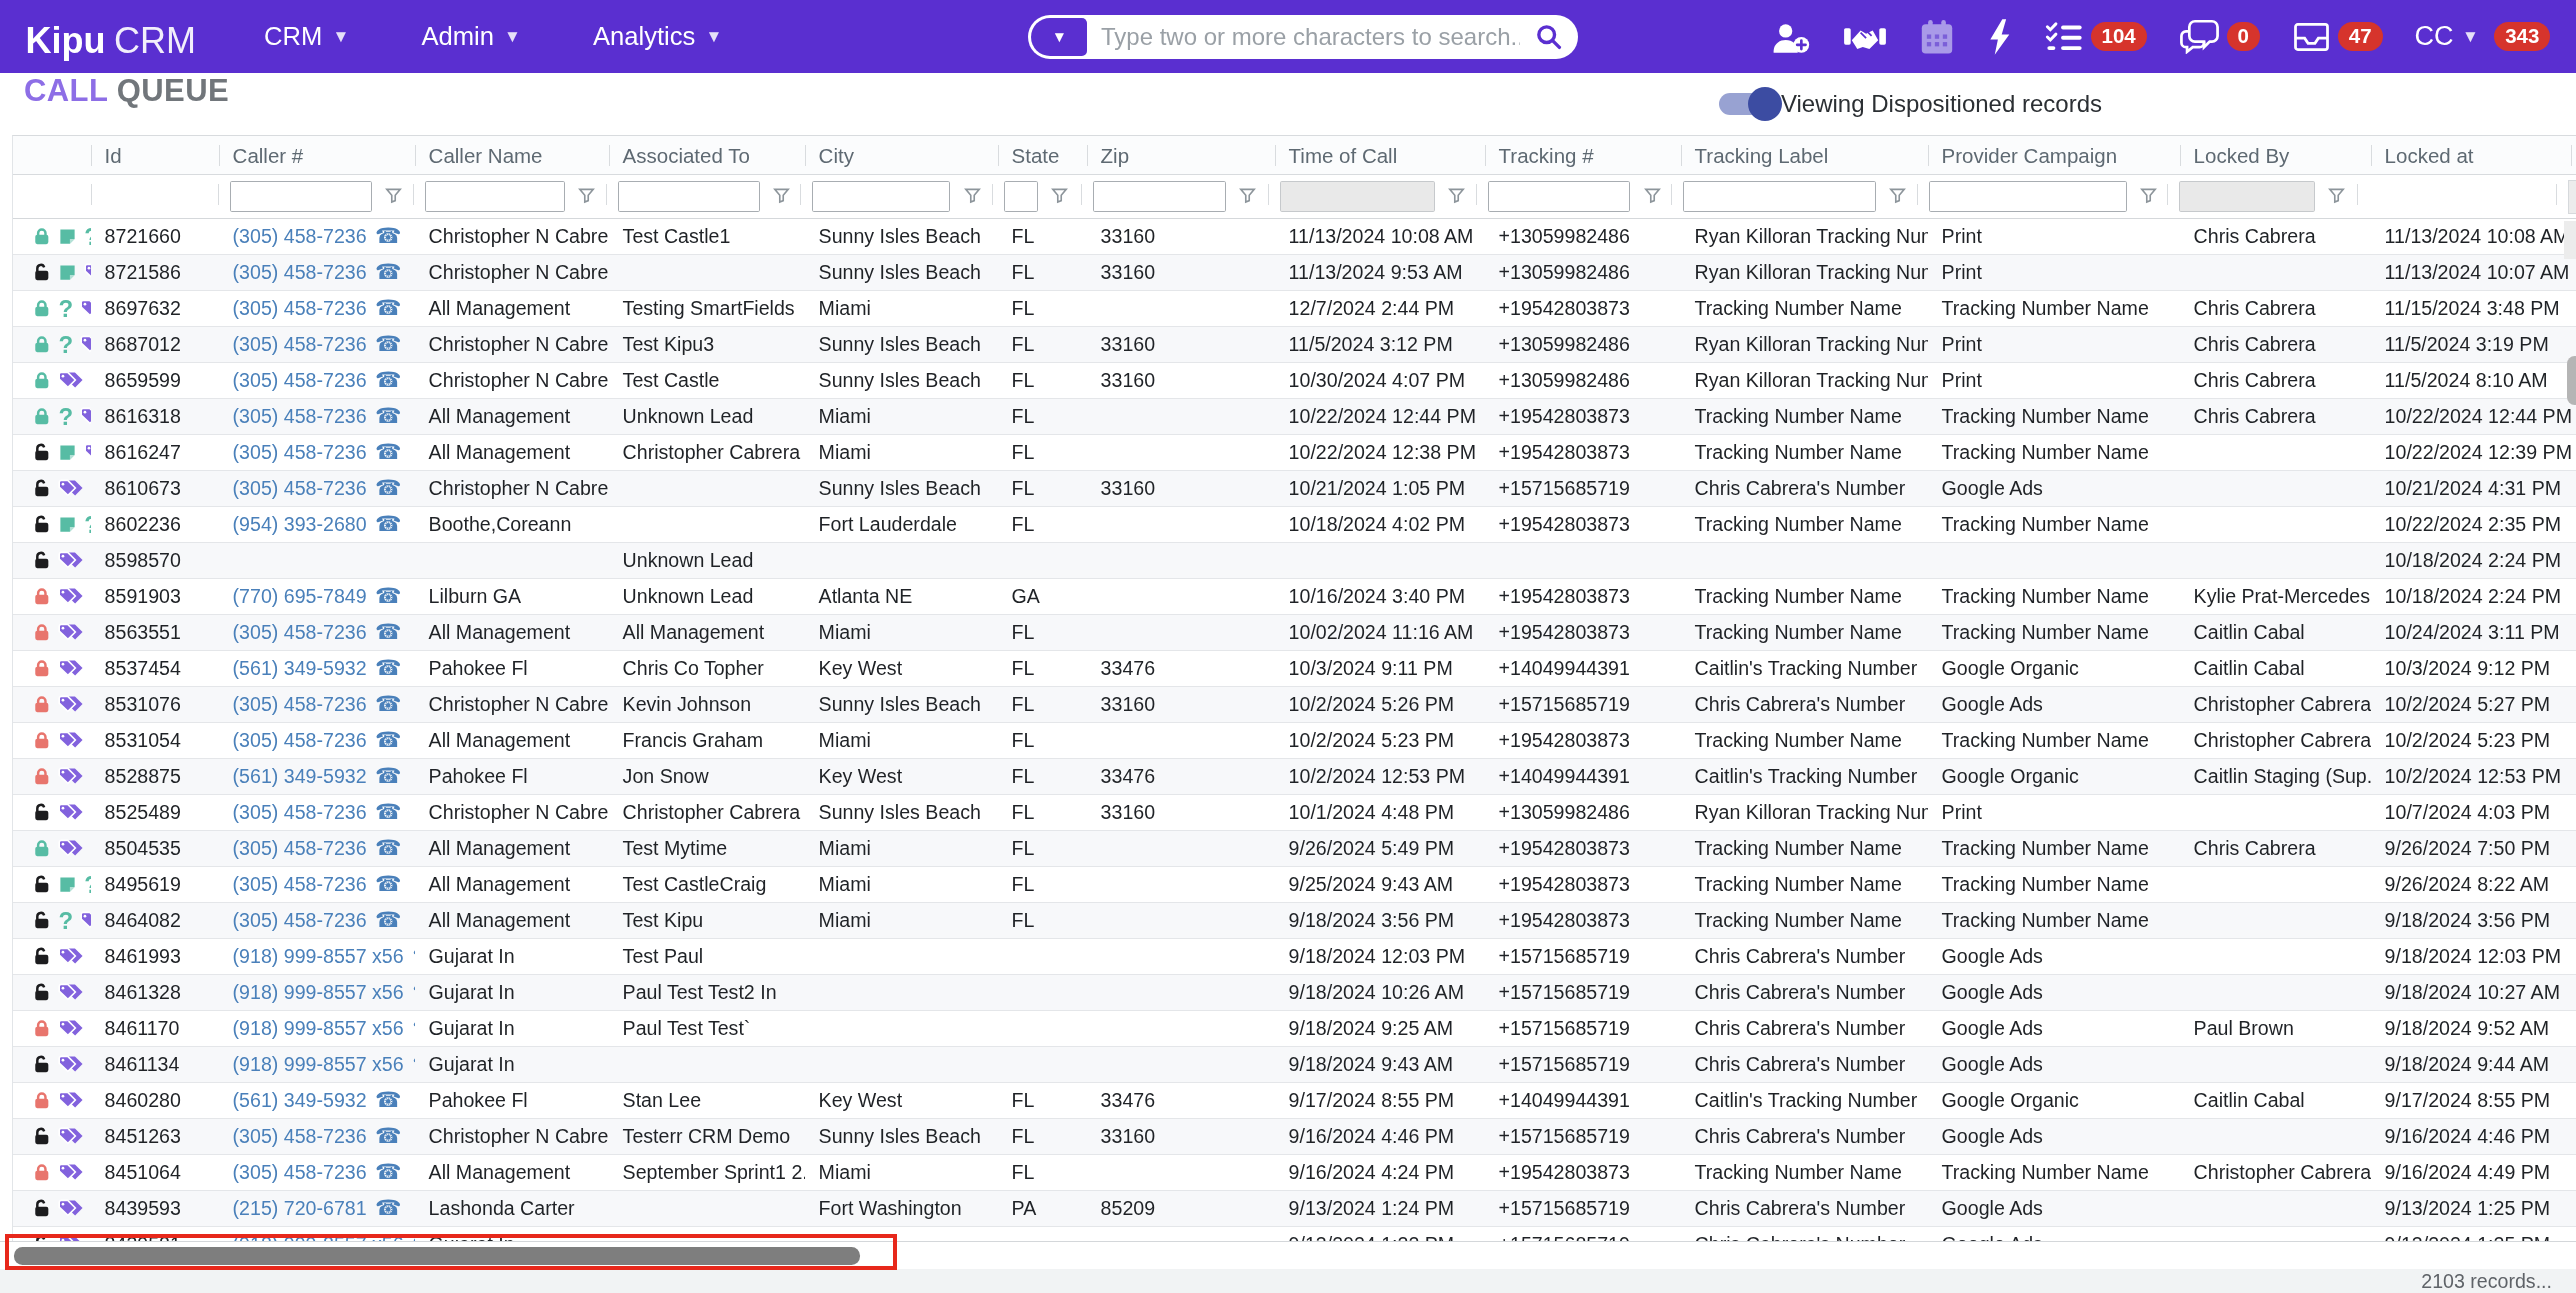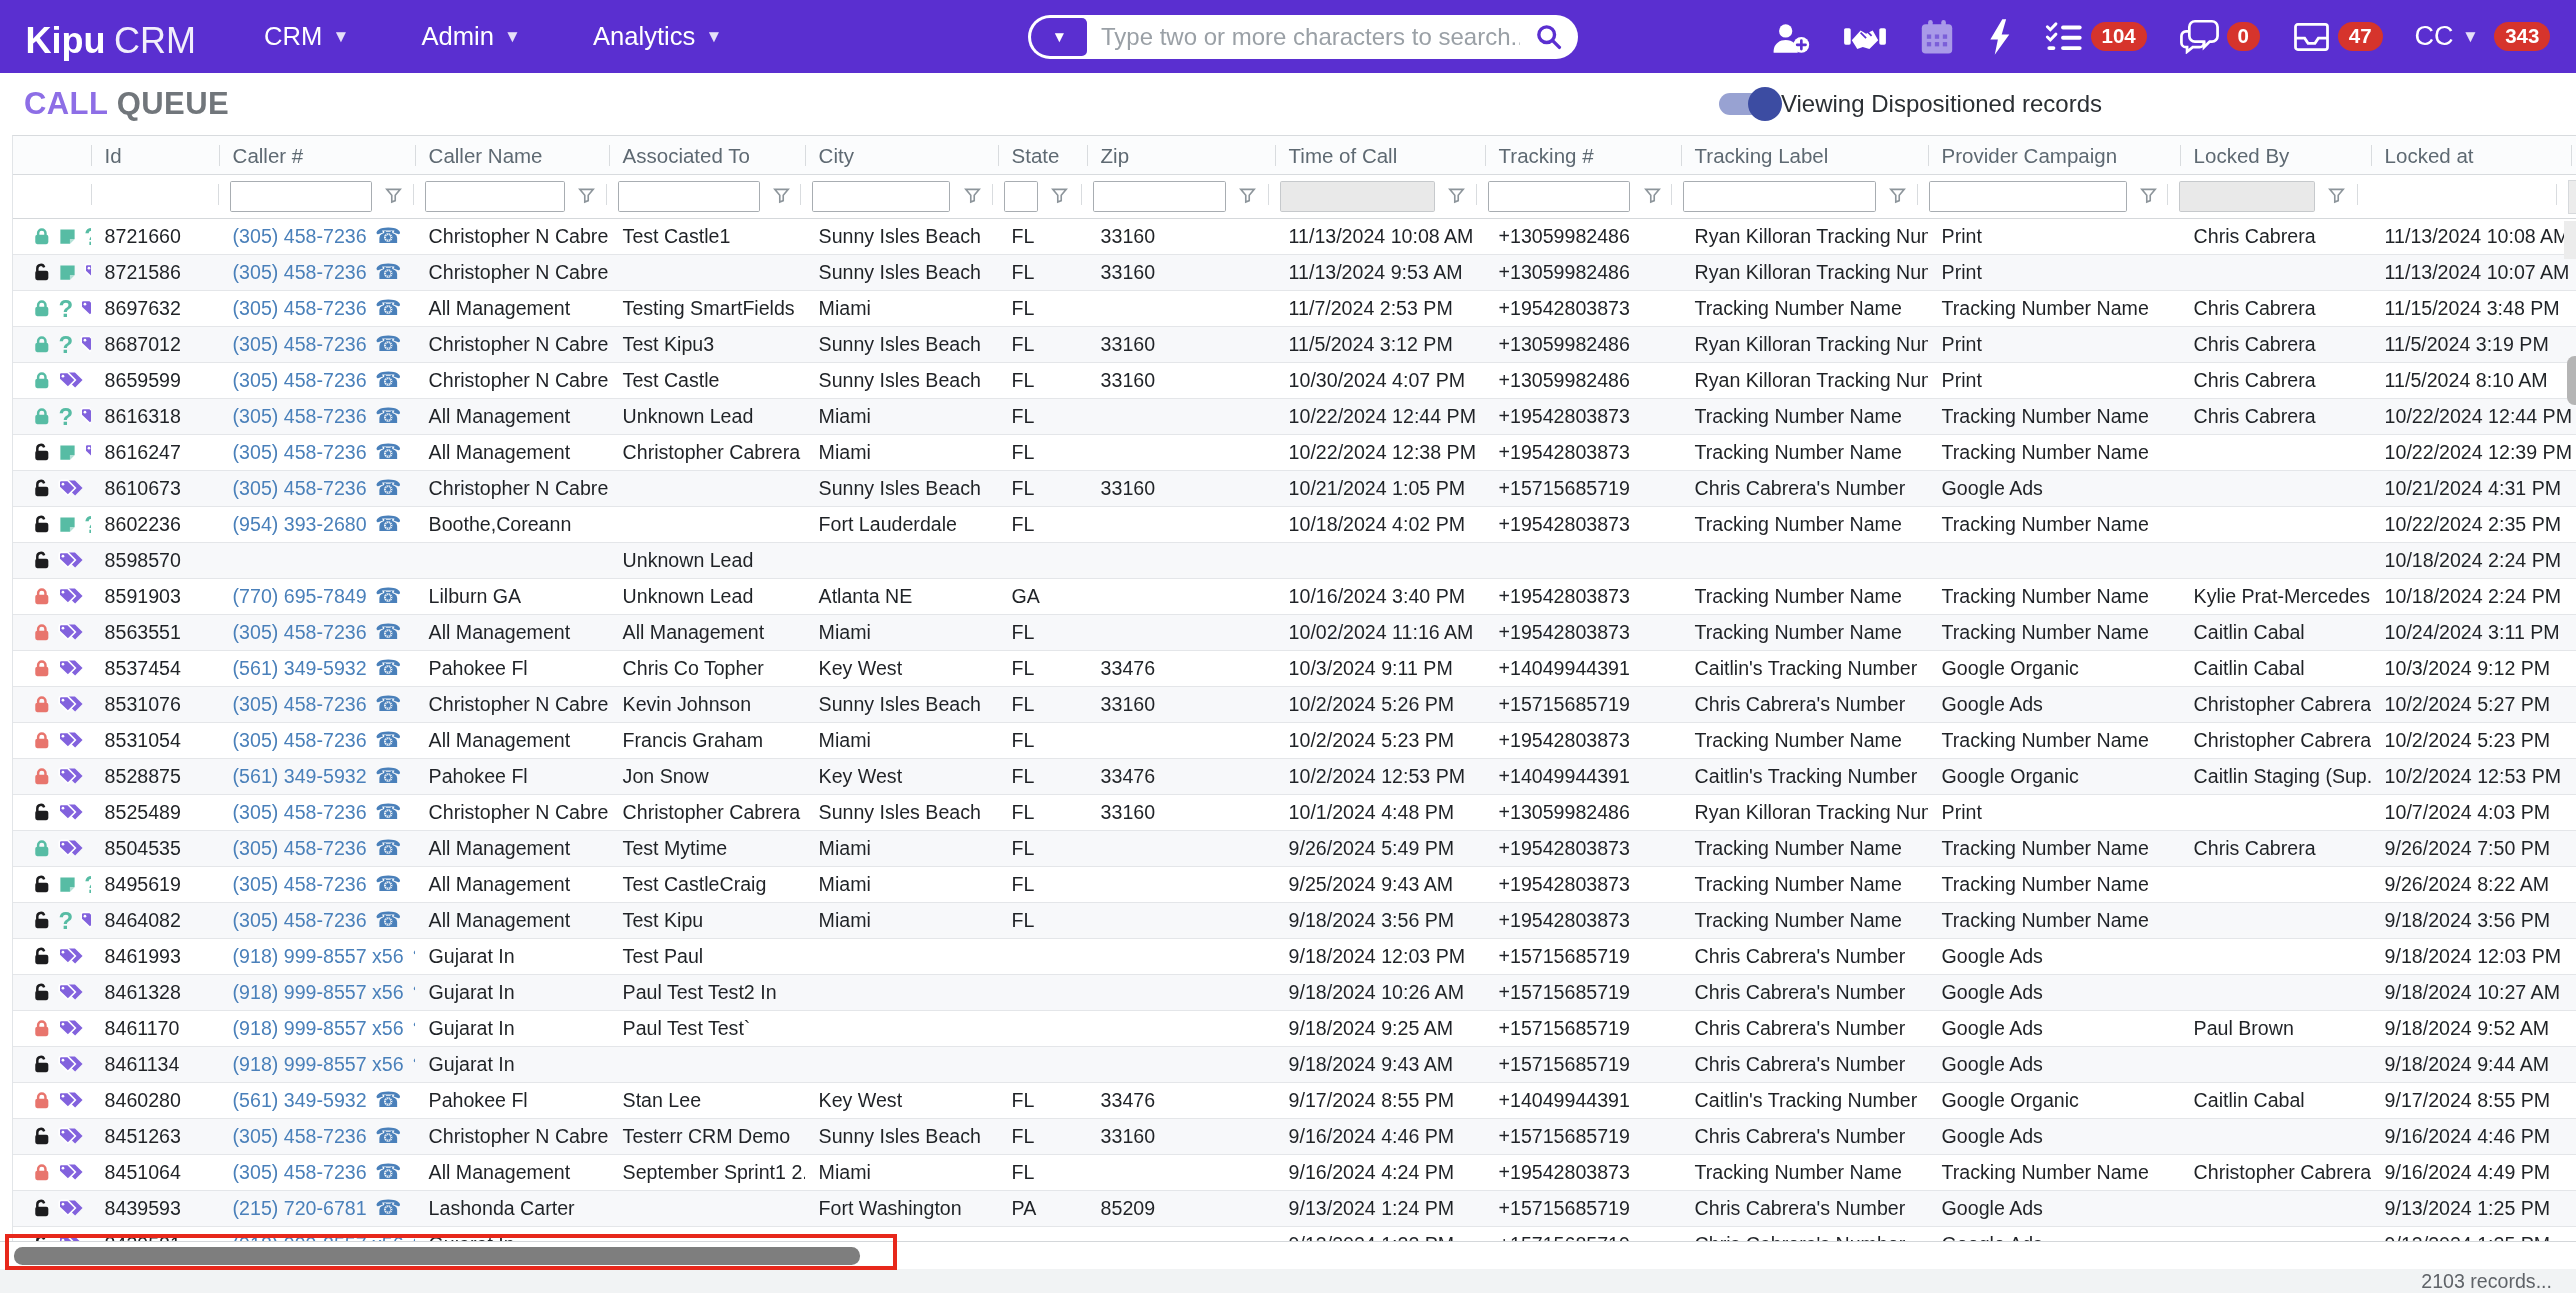--- a/index.html
+++ b/index.html
@@ -25,21 +25,21 @@
   .search-input::placeholder { color:#9aa0a6; }
   .search-btn { margin-right:15.4px; cursor:pointer; display:flex; }
   .topicons { margin-left:auto; display:flex; align-items:center; gap:32px; }
   .ticon { display:flex; align-items:center; cursor:pointer; }
   .badge { background:#d6342c; color:#fff; font-size:20.5px; font-weight:700;
     border-radius:17px; padding:2.6px 11px; margin-left:6.8px; line-height:1.2; }
   .cc { color:#fff; font-size:27px; font-weight:400; display:flex; align-items:center; gap:8.5px; cursor:pointer; }
 
   
   .pagehead { position:absolute; left:0; top:73px; width:2136px; height:61px;
-    background:#fff; display:flex; align-items:center; padding:0 34px 0 24px; }
+    background:#fff; display:flex; padding:0 34px 0 24px; }
   .ptitle { font-size:31px; font-weight:700; letter-spacing:0.4px; }
   .ptitle .p1 { color:#8d6ee6; }
   .ptitle .p2 { color:#71767b; font-weight:600; margin-left:8.5px; }
   .toggle-area { margin-left:auto; display:flex; align-items:center; gap:2px; }
   .switch { width:60px; height:22px; background:#98a2d2; border-radius:11px; position:relative; cursor:pointer; }
   .switch .knob { position:absolute; right:-3.4px; top:-6px; width:34px; height:34px;
     border-radius:50%; background:#3c4ca2; }
   .toggle-label { font-size:24px; color:#2b2f33; }
 
   
@@ -408,21 +408,21 @@
             </svg>
           </span>
         </div>
     <div class="td c-id">8697632</div>
     <div class="td c-caller"><span class="phone-link">(305) 458-7236</span><span class="phone-ic">☎</span></div>
     <div class="td c-cname">All Management</div>
     <div class="td c-assoc">Testing SmartFields</div>
     <div class="td c-city">Miami</div>
     <div class="td c-state">FL</div>
     <div class="td c-zip"></div>
-    <div class="td c-toc">11/7/2024 2:53 PM</div>
+    <div class="td c-toc">12/7/2024 2:44 PM</div>
     <div class="td c-tnum">+19542803873</div>
     <div class="td c-tlabel">Tracking Number Name</div>
     <div class="td c-pcamp">Tracking Number Name</div>
     <div class="td c-lby">Chris Cabrera</div>
     <div class="td c-lat">11/15/2024 3:48 PM</div>
     <div class="td c-last"></div>
   </div>
       <div class="tr alt">
     <div class="td c-icons">
           <span style="display:flex">

